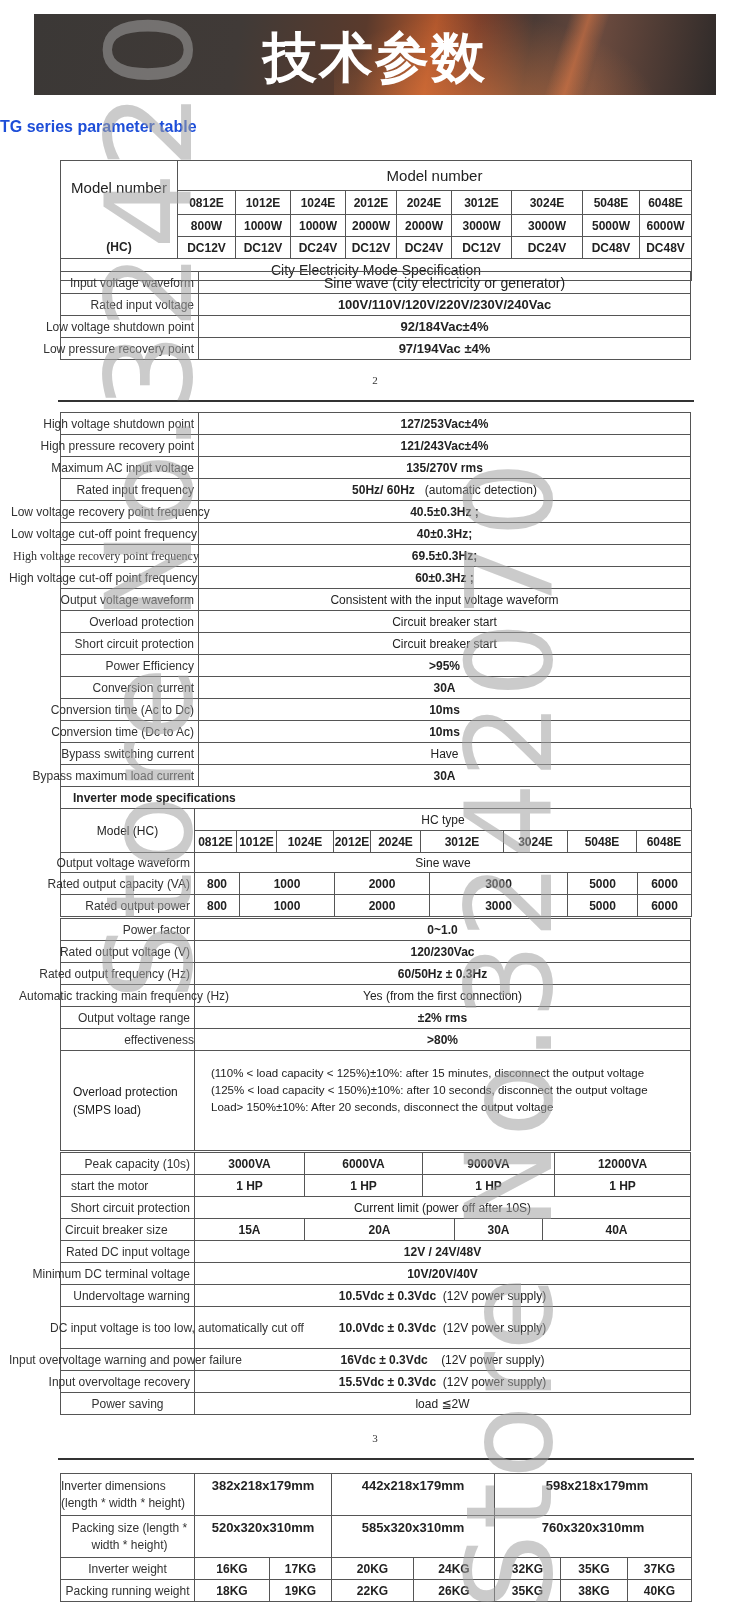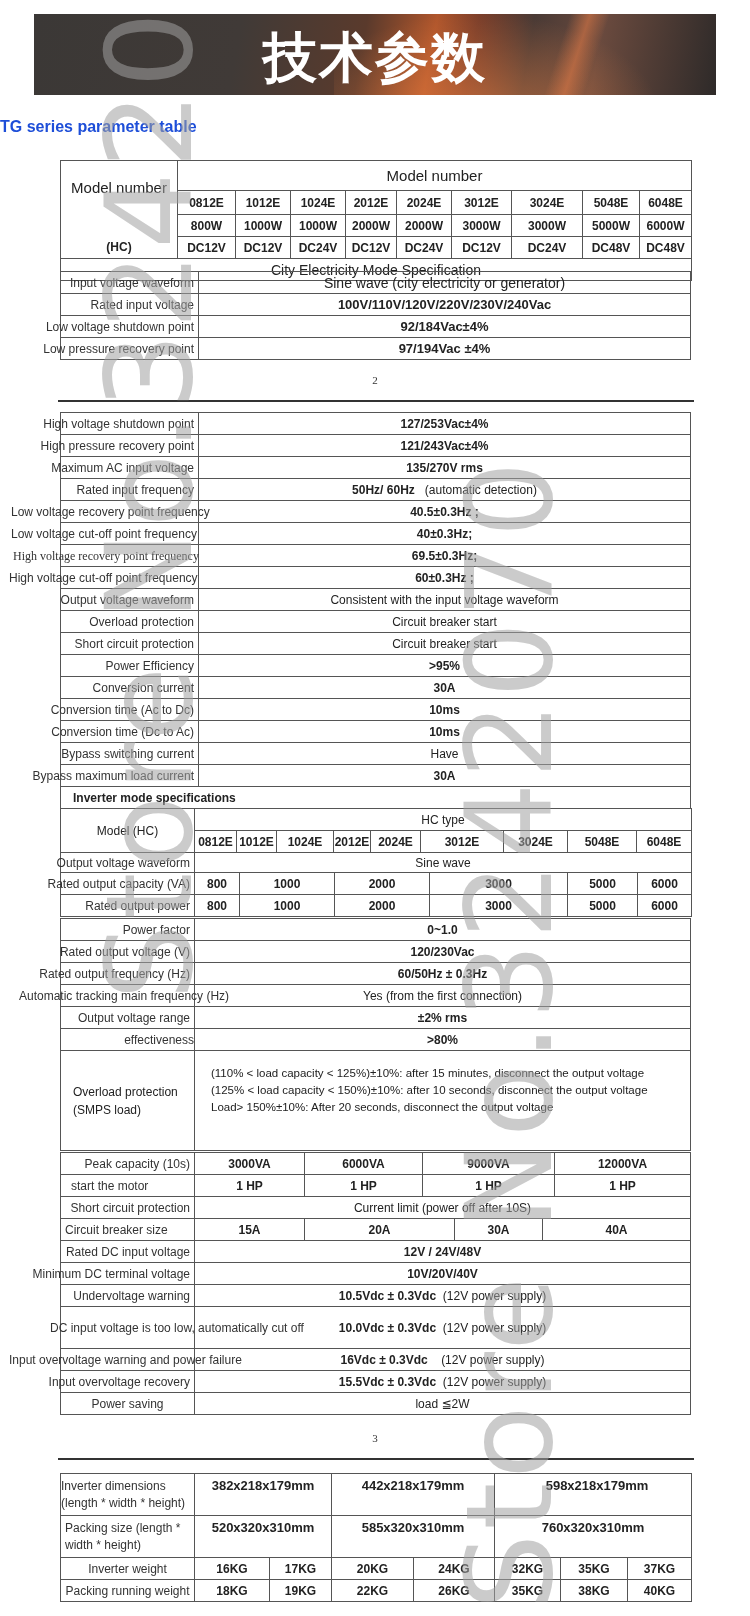--- a/index.html
+++ b/index.html
@@ -482,21 +482,21 @@
       <col>
     </colgroup>
   <tbody>
       <tr style="height:42px">
     <td class="lbl wrap" style="text-align:left;padding-left:0;line-height:17px;">Inverter dimensions (length * width * height)</td>
     <td colspan="2" class="b" style="font-size:13px;vertical-align:top;padding-top:4px;">382x218x179mm</td>
     <td colspan="2" class="b" style="font-size:13px;vertical-align:top;padding-top:4px;">442x218x179mm</td>
     <td colspan="3" class="b" style="font-size:13px;vertical-align:top;padding-top:4px;padding-left:8px;">598x218x179mm</td>
   </tr>
   <tr style="height:42px">
-    <td class="lbl wrap" style="text-align:left;padding-left:4px;line-height:17px;">Packing size (length * width * height)</td>
+    <td class="lbl wrap" style="text-align:center;padding-left:4px;line-height:17px;">Packing size (length * width * height)</td>
     <td colspan="2" class="b" style="font-size:13px;vertical-align:top;padding-top:4px;">520x320x310mm</td>
     <td colspan="2" class="b" style="font-size:13px;vertical-align:top;padding-top:4px;">585x320x310mm</td>
     <td colspan="3" class="b" style="font-size:13px;vertical-align:top;padding-top:4px;">760x320x310mm</td>
   </tr>
   <tr style="height:22px">
     <td class="lbl">Inverter weight</td>
     <td class="b">16KG</td>
     <td class="b">17KG</td>
     <td class="b">20KG</td>
     <td class="b">24KG</td>

